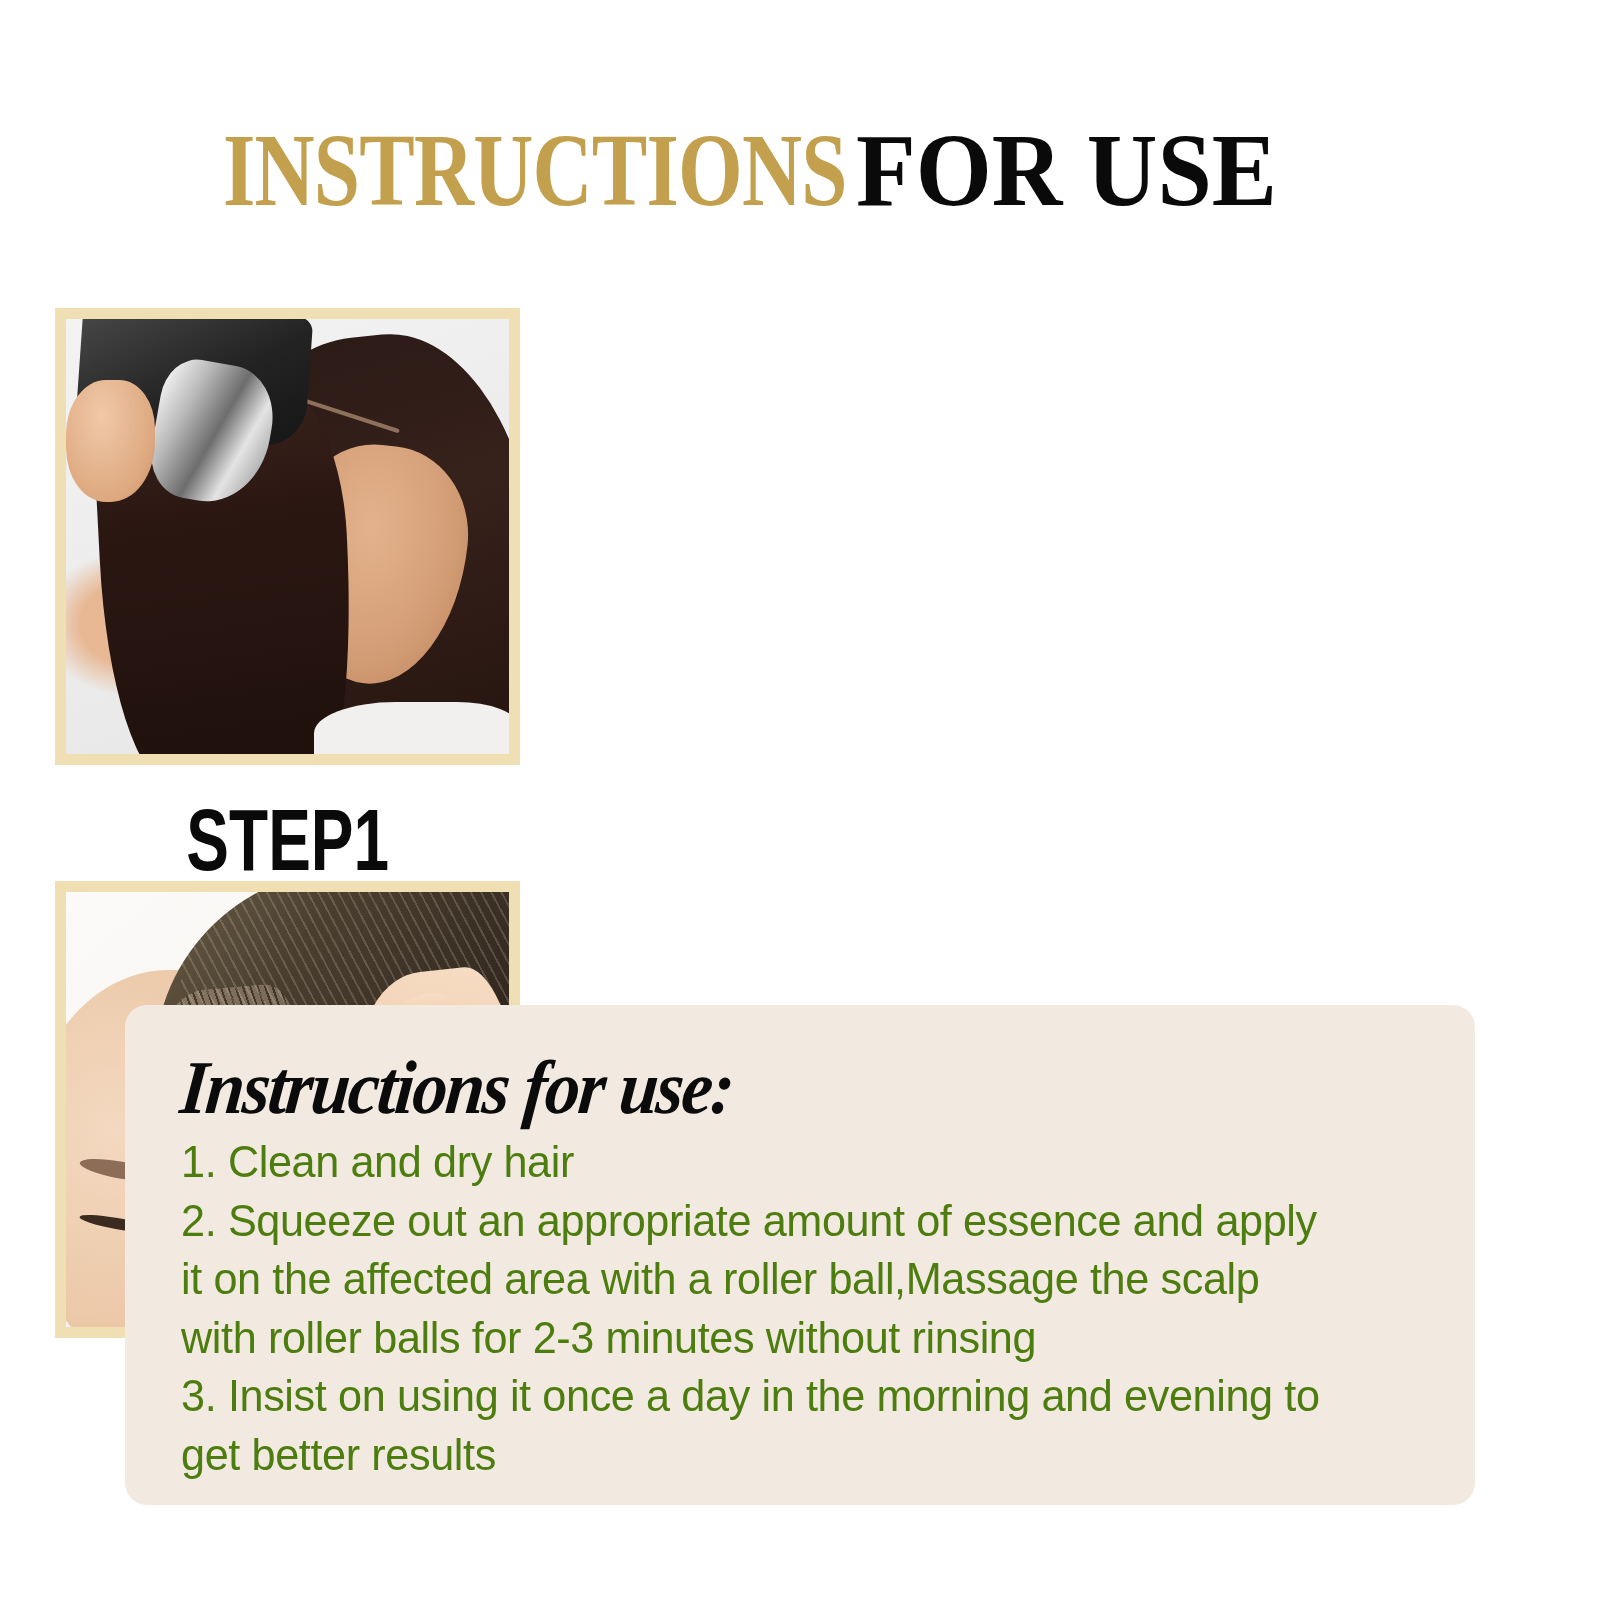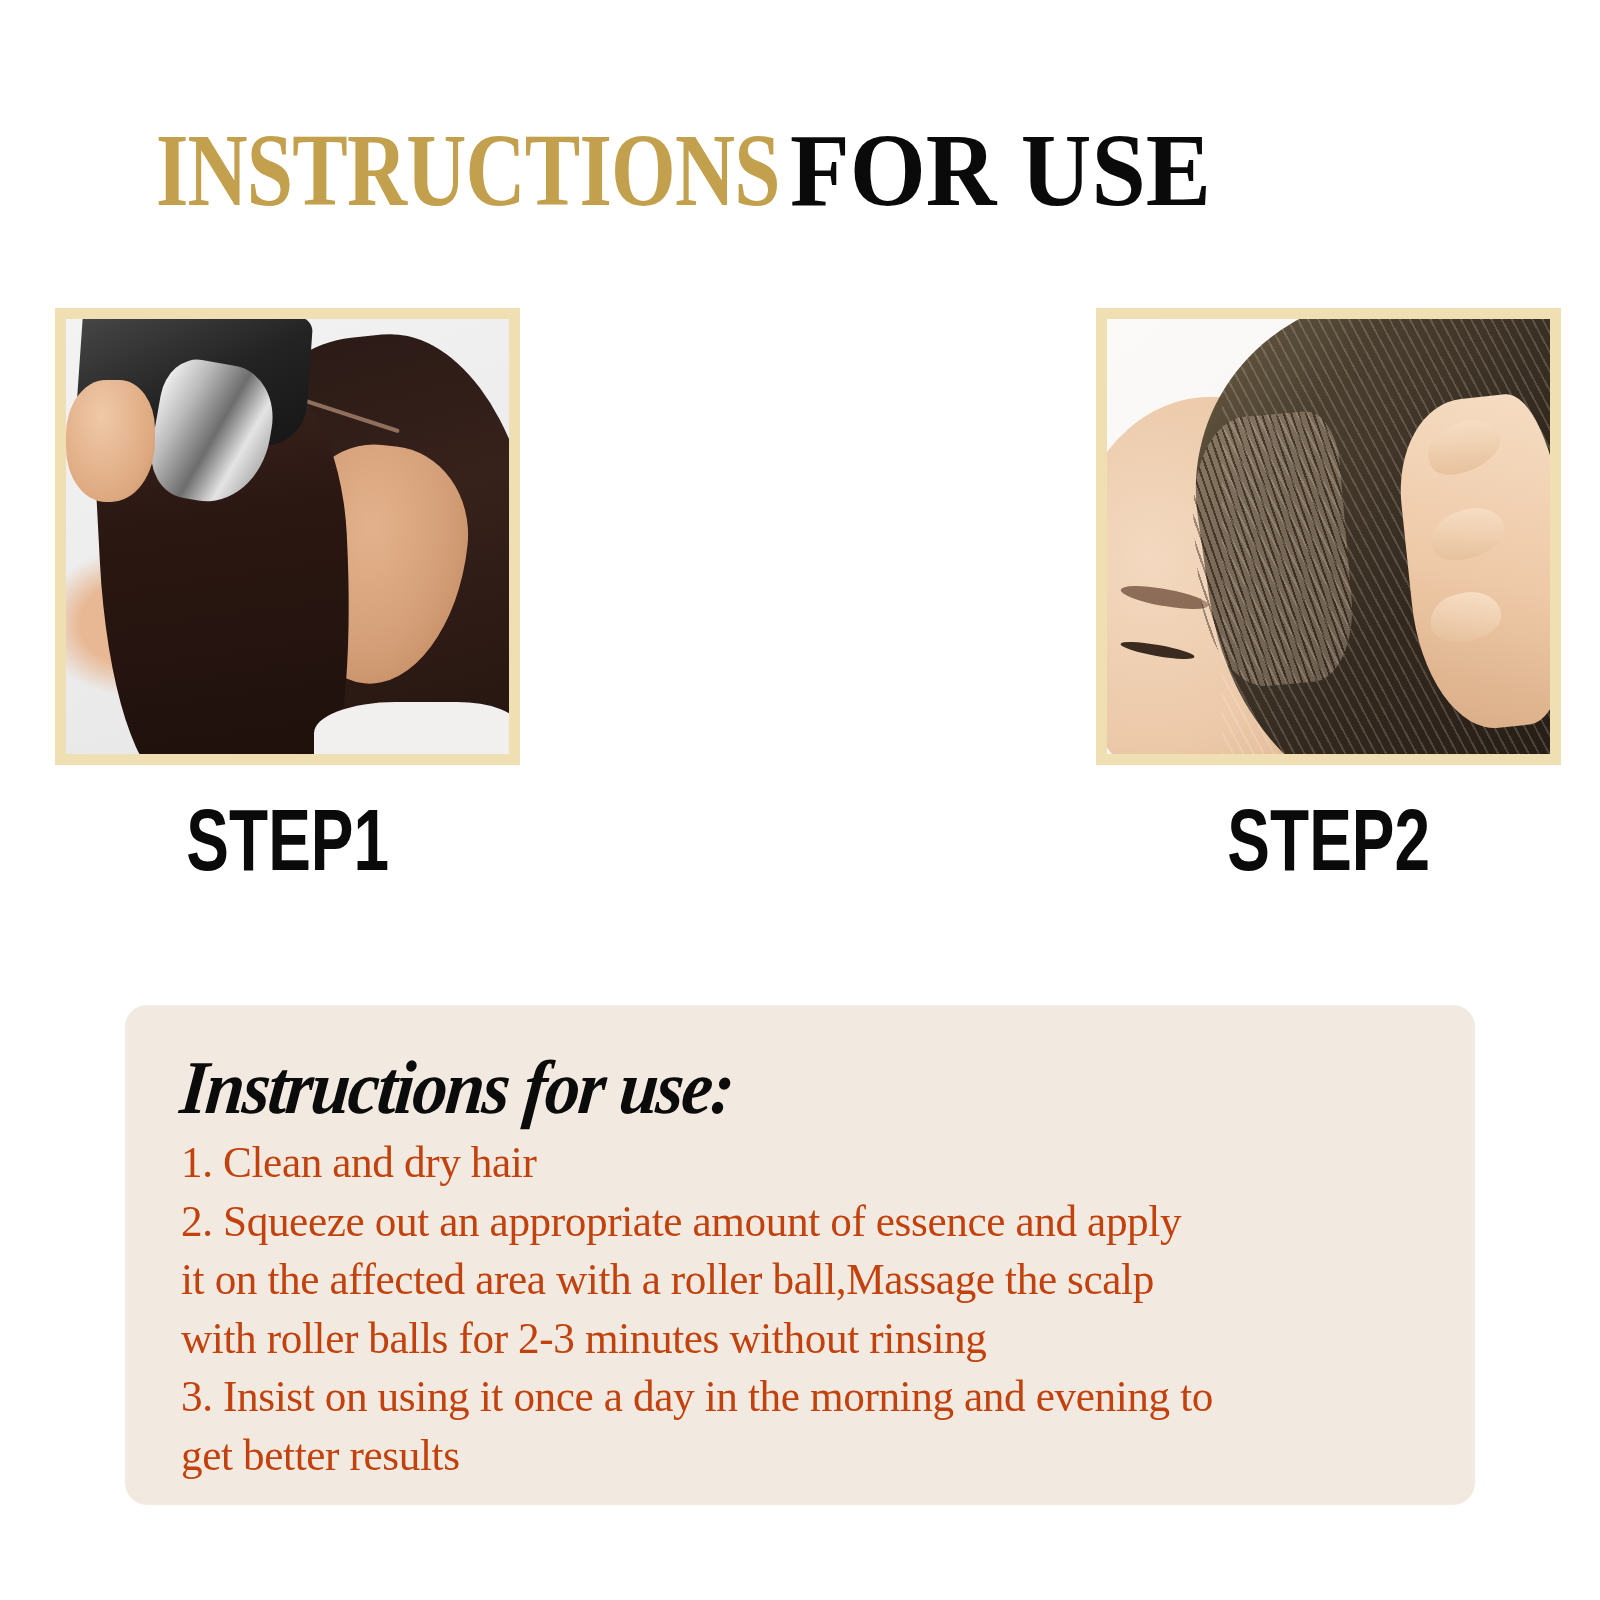--- a/index.html
+++ b/index.html
@@ -8,21 +8,21 @@
     width:1600px; height:1600px;
     background:#ffffff;
     font-family:"Liberation Sans", sans-serif;
     overflow:hidden;
   }
   .page { position:relative; width:1600px; height:1600px; background:#ffffff; }
 
   
   .title-block {
     position:absolute; left:0; top:118px; width:1371px;
-    text-align:left; white-space:nowrap;
+    text-align:center; white-space:nowrap;
     font-family:"Liberation Serif", serif;
     font-weight:700;
     font-size:104px;
     line-height:1.0;
   }
   .title-gold {
     color:#C3A04D;
     letter-spacing:-1px;
     display:inline-block;
     transform:scaleX(0.80);
@@ -32,22 +32,22 @@
     color:#0a0a0a;
     display:inline-block;
     transform:scaleX(0.94);
     transform-origin:left center;
     margin-left:10px;
   }
 
   
   .steps {
     position:absolute; left:55px; top:308px;
-    width:1506px; height:600px;
-    display:flex; justify-content:space-between;
+    width:1214px; height:600px;
+    display:flex; flex-direction:column;
   }
   .step { width:465px; }
   .frame {
     width:465px; height:457px;
     border:11px solid #EFDFB2;
     background:#f4f4f4;
     overflow:hidden;
     position:relative;
   }
   .photo { position:absolute; inset:0; overflow:hidden; }
@@ -236,24 +236,24 @@
     color:#0b0b0b;
     line-height:1.0;
     letter-spacing:-2px;
     white-space:nowrap;
     transform:scaleX(0.92) skewX(-6deg);
     transform-origin:left center;
     margin-bottom:8px;
   }
   .panel-body {
     margin-top:6px;
-    font-family:Liberation Serif, serif;
+    font-family:Liberation Sans, sans-serif;
     font-size:45px;
     line-height:1.30;
-    color:#c2410c;
+    color:#4d7c0f;
     letter-spacing:-0.4px;
   }
   .panel-body .line { display:block; transform:scaleX(0.96); transform-origin:left center; }
 </style>
 </head>
 <body>
 
 <div class="page">
 
   <div class="title-block">

